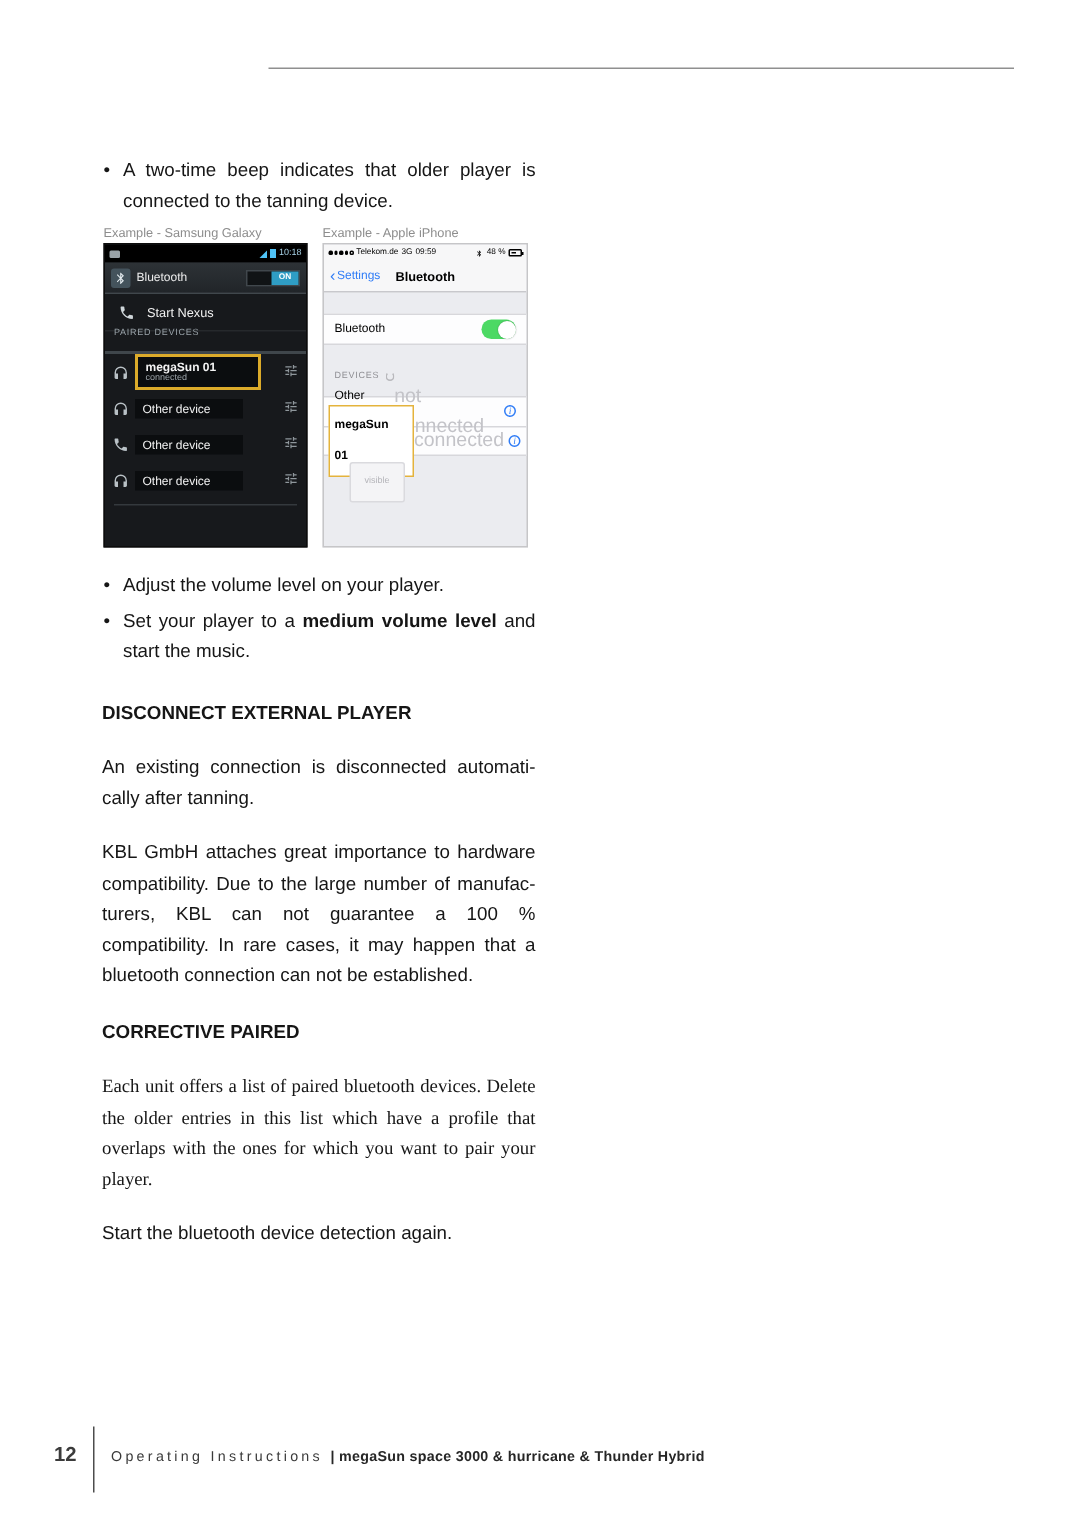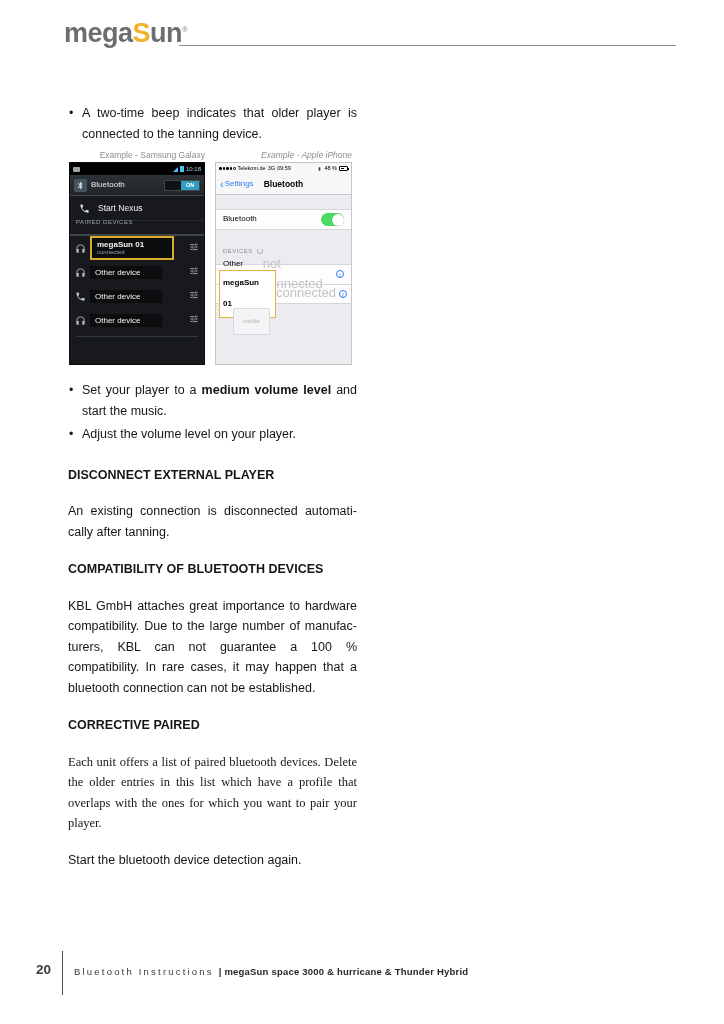--- a/index.html
+++ b/index.html
@@ -15,23 +15,23 @@
   
   .content { position:absolute; left:68px; top:103px; width:289px; font-size:12.5px; line-height:20.5px; color:#161616; text-align:justify; }
   ul.blist { list-style:none; }
   ul.blist li { position:relative; padding-left:14px; margin-bottom:3px; }
   ul.blist li::before { content:"•"; position:absolute; left:1px; top:0; }
   .b-bold { font-weight:bold; }
 
   
   .examples { margin-top:5px; }
   .captions { display:flex; width:283px; margin-left:1px; }
-  .captions .cap { font-size:8.5px; color:#8d8d8d; text-align:right; line-height:12px; }
+  .captions .cap { font-size:8.5px; color:#8d8d8d; text-align:left; line-height:12px; }
   .captions .cap.sg-cap { width:136px; }
-  .captions .cap.ip-cap { width:137px; margin-left:10px;font-style:italic; }
+  .captions .cap.ip-cap { width:137px; margin-left:10px; }
   .phones { display:flex; margin:1px 0 0 1px; }
 
   
   .sg { position:relative; width:136px; height:203px; background:#17191c; border:1px solid #0c0c0c; overflow:hidden; }
   .sg-status { height:12px; background:#000; display:flex; align-items:center; padding:0 3px; }
   .sg-note { width:7px; height:5px; background:#9aa3a8; border-radius:1px; }
   .sg-status-right { margin-left:auto; display:flex; align-items:center; gap:2px; }
   .sg-sig { width:0; height:0; border-left:5px solid transparent; border-bottom:5px solid #4fc3f7; }
   .sg-batt { width:4px; height:6px; background:#4fc3f7; }
   .sg-status-time { color:#a8d3e8; font-size:6px; }
@@ -122,23 +122,20 @@
         <path d="M3 17v2h6v-2H3zM3 5v2h10V5H3zm10 16v-2h8v-2h-8v-2h-2v6h2zM7 9v2H3v2h4v2h2V9H7zm14 4v-2H11v2h10zm-6-4h2V7h4V5h-4V3h-2v6z"></path>
       </symbol>
     <symbol id="ic-bt" viewBox="0 0 24 24">
         <path d="M17.71 7.71L12 2h-1v7.59L6.41 5 5 6.41 10.59 12 5 17.59 6.41 19 11 14.41V22h1l5.71-5.71-4.3-4.29 4.3-4.29zM13 5.83l1.88 1.88L13 9.59V5.83zm1.88 10.46L13 18.17v-3.76l1.88 1.88z"></path>
       </symbol>
   </defs>
 </svg>
 
 <div class="page">
 
-  <div class="logo">
-    <span>mega</span><span class="s">S</span><span>un</span><span class="reg">®</span>
-  </div>
   <div class="header-rule"></div>
 
   <div class="content">
 
     <ul class="blist">
       <li>A two-time beep indicates that older player is con­nected to the tanning device.</li>
     </ul>
 
     <div class="examples">
       <div class="captions">
@@ -282,40 +279,39 @@
               <span class="ip-row-status">connected</span>
               <span class="ip-info">i</span>
             </span>
           </div>
           <span class="ip-visible">visible</span>
         </div>
       </div>
     </div>
 
     <ul class="blist after-shots">
+      <li><span>Adjust the volume level on your player.</span><span class="b-bold"></span><span></span></li>
       <li><span>Set your player to a </span><span class="b-bold">medium volume level</span><span> and start the music.</span></li>
-      <li><span>Adjust the volume level on your player.</span><span class="b-bold"></span><span></span></li>
     </ul>
 
     <div class="sections">
       <div class="sec">
         <h3>DISCONNECT EXTERNAL PLAYER</h3>
         <p>An existing connection is disconnected automati­cally after tanning.</p>
       </div>
       <div class="sec">
-        <h3>COMPATIBILITY OF BLUETOOTH DEVICES</h3>
         <p>KBL GmbH attaches great importance to hardware compatibility. Due to the large number of manufac­turers, KBL can not guarantee a 100 % compatibility. In rare cases, it may happen that a bluetooth con­nection can not be established.</p>
       </div>
       <div class="sec">
         <h3>CORRECTIVE PAIRED</h3>
         <p class="tight">Each unit offers a list of paired bluetooth devices. Delete the older entries in this list which have a pro­file that overlaps with the ones for which you want to pair your player.</p>
         <p>Start the bluetooth device detection again.</p>
       </div>
     </div>
   </div>
 
-  <div class="footer-num">20</div>
+  <div class="footer-num">12</div>
   <div class="footer-rule"></div>
   <div class="footer-line">
-    <span class="ft-label">Bluetooth Instructions</span><span class="ft-sep">|</span><span class="ft-product">megaSun space 3000 &amp; hurricane &amp; Thunder Hybrid</span>
+    <span class="ft-label">Operating Instructions</span><span class="ft-sep">|</span><span class="ft-product">megaSun space 3000 &amp; hurricane &amp; Thunder Hybrid</span>
   </div>
 
 </div>
 
 </body></html>

